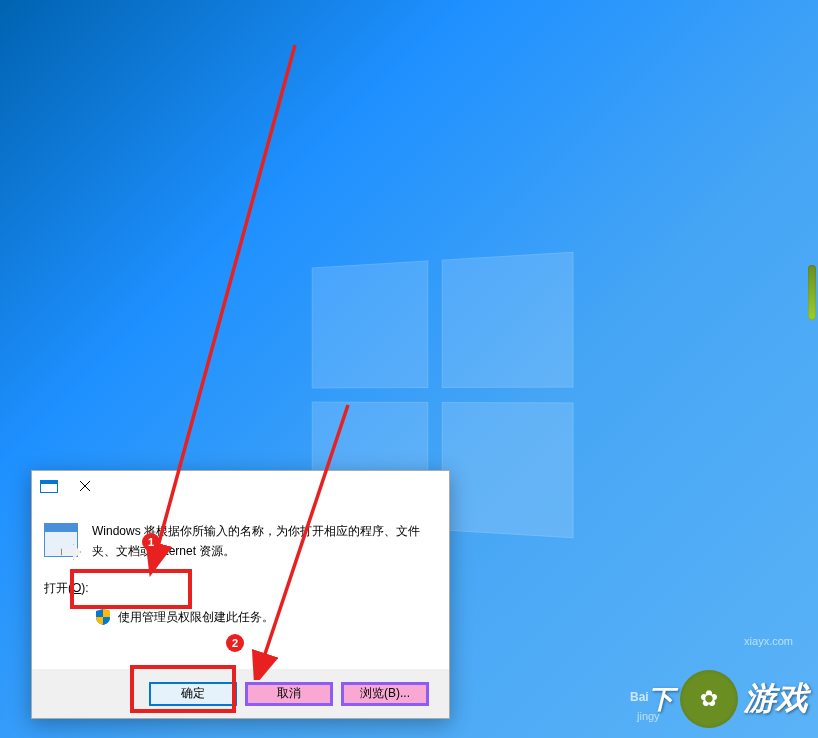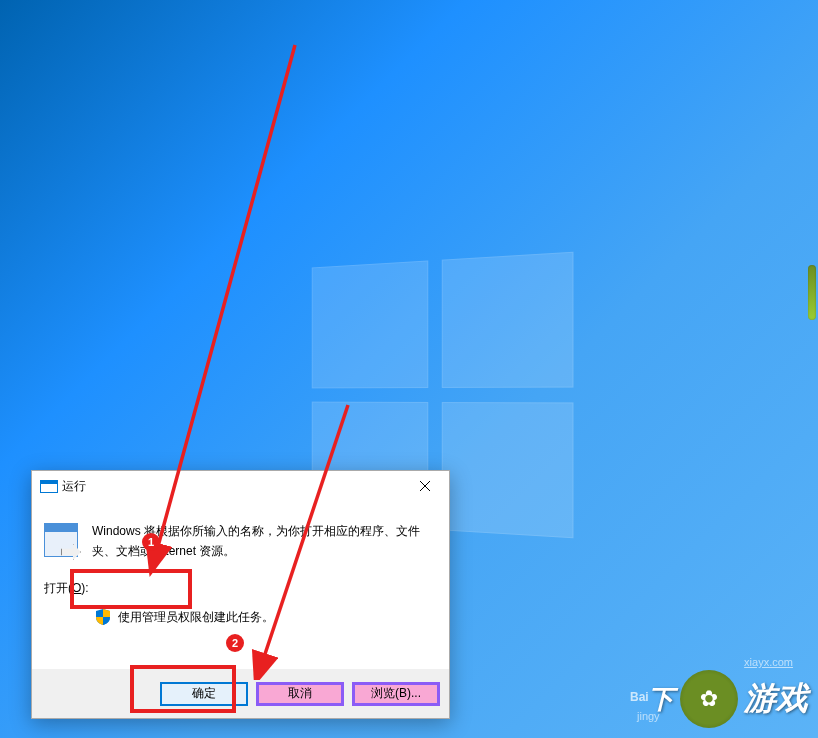--- a/index.html
+++ b/index.html
@@ -201,21 +201,21 @@
       position: absolute;
       bottom: 0;
       left: 0;
       right: 0;
       height: 49px;
       background: #f0f0f0;
       display: flex;
       align-items: center;
       justify-content: flex-end;
       gap: 8px;
-      padding: 0 9px;
+      padding: 0 20px;
     }
 
     .btn {
       width: 88px;
       height: 24px;
       background: #f9a8d4;
       border: 3px solid #8b5cf6;
       font-size: 12px;
       font-family: inherit;
       cursor: pointer;
@@ -322,25 +322,24 @@
     .watermark-text {
       font-size: 32px;
       font-weight: bold;
       font-style: italic;
       color: #fff;
       text-shadow: 1px 1px 3px rgba(0,0,0,0.5);
     }
 
     .watermark-xiayx {
       position: absolute;
-      top: 656px;
+      top: 635px;
       right: 25px;
       color: rgba(255,255,255,0.6);
       font-size: 11px;
-      text-decoration: underline;
     }
 
     .baidu-wm {
       position: absolute;
       bottom: 34px;
       left: 630px;
       color: rgba(255,255,255,0.7);
       font-size: 12px;
       font-weight: bold;
     }
@@ -364,21 +363,20 @@
     <div class="logo-pane pane-tr"></div>
     <div class="logo-pane pane-bl"></div>
     <div class="logo-pane pane-br"></div>
   </div>
 
   <div class="scrollbar"></div>
 
   <div class="dialog">
     <div class="titlebar">
       <span class="title-icon"></span>
-      <span class="title-text">运行</span>
       <div class="close-btn">
         <svg viewBox="0 0 10 10">
           <path d="M0,0 L10,10 M10,0 L0,10" stroke="#000" stroke-width="1" fill="none"></path>
         </svg>
       </div>
     </div>
 
     <div class="dialog-body">
       <div class="info-row">
         <div class="run-icon"></div>

